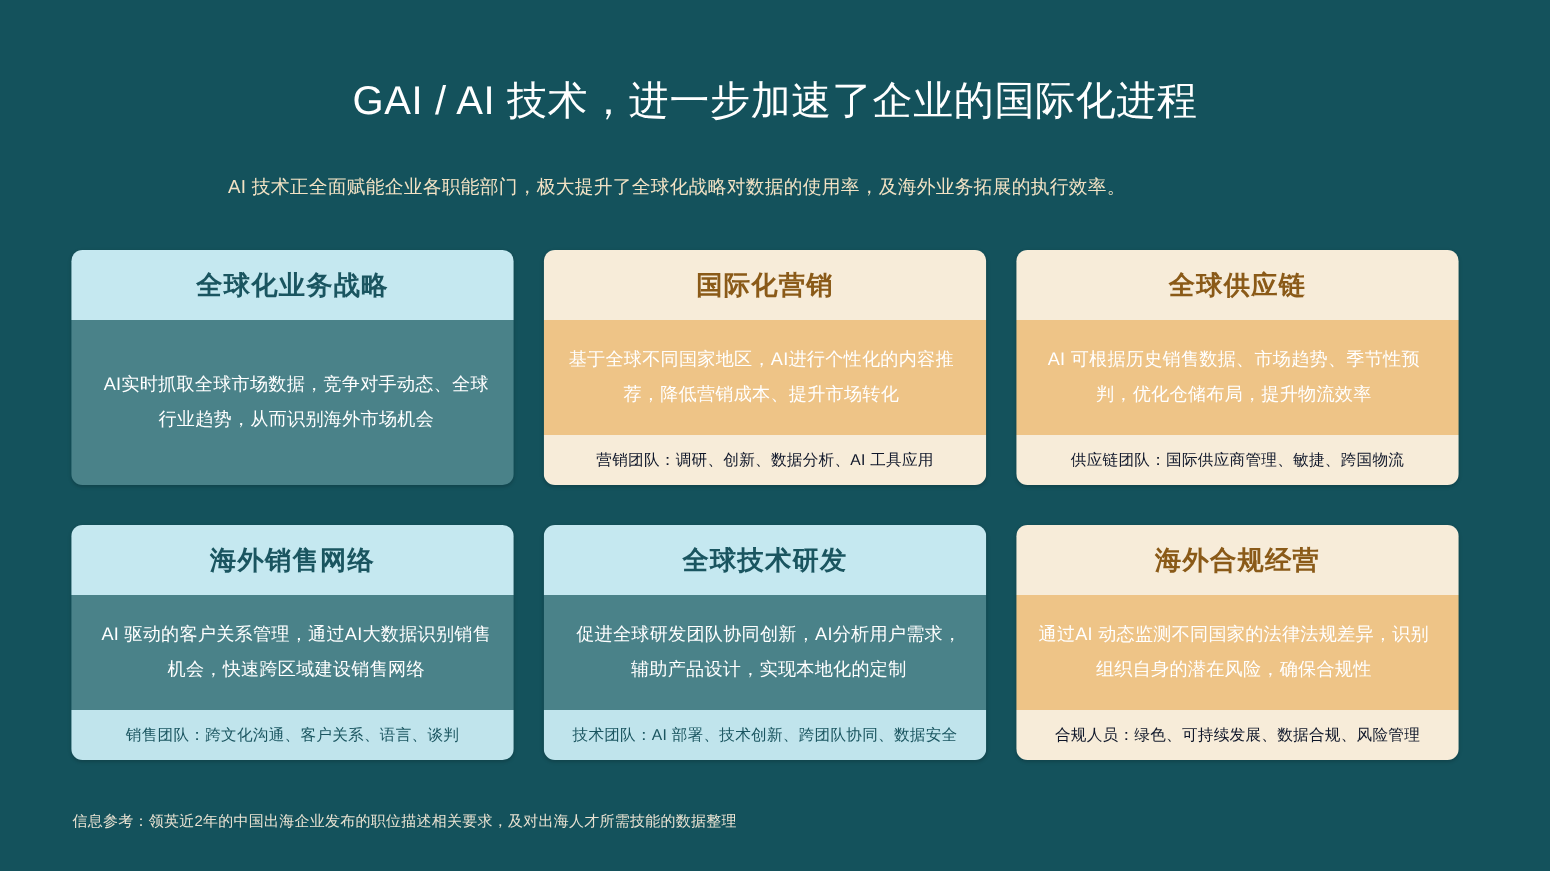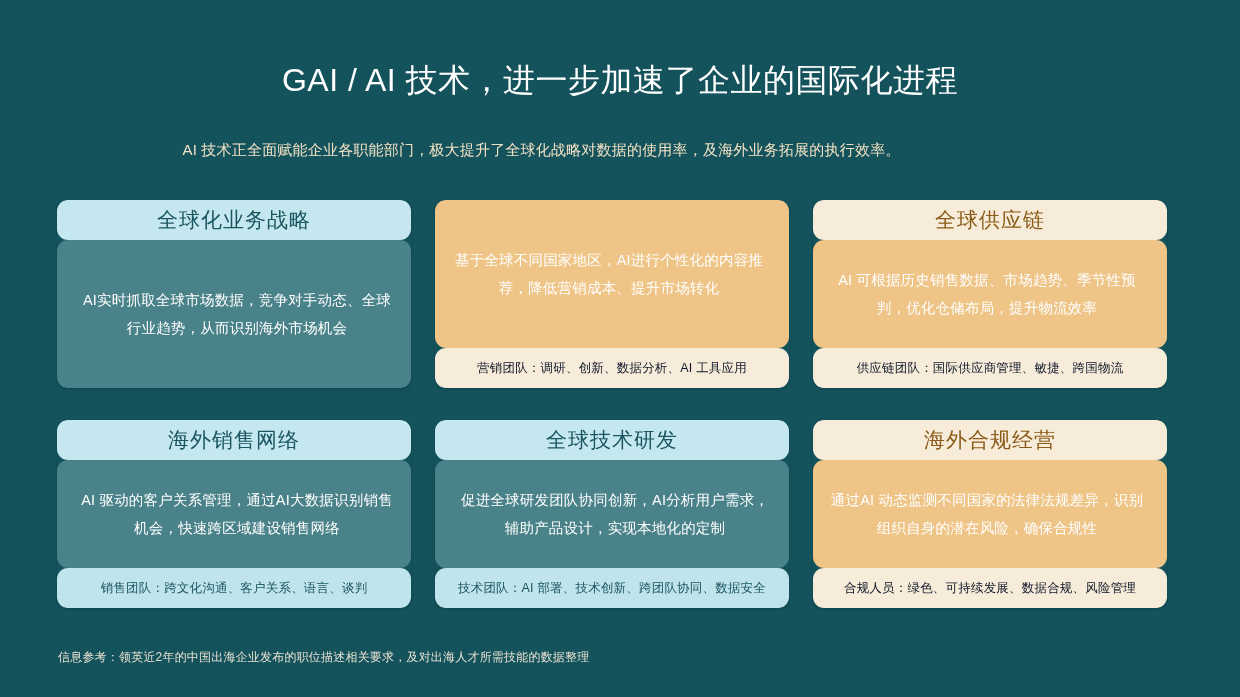--- a/index.html
+++ b/index.html
@@ -1,15 +1,15 @@
 <!DOCTYPE html>
 <html><head>
 <meta charset="utf-8">
 <style>
-  * { box-sizing: border-box; margin: 0; padding: 0; border-radius: 11px; }
+  * { box-sizing: border-box; margin: 0; padding: 0; }
 
   html, body {
     width: 1240px;
     height: 697px;
     overflow: hidden;
   }
 
   body {
     background: #14525c;
     font-family: "Liberation Sans", "DejaVu Sans", sans-serif;
@@ -66,26 +66,26 @@
 
   .card {
     border-radius: 9px;
     overflow: hidden;
     display: flex;
     flex-direction: column;
     box-shadow: 0 1px 3px rgba(0,0,0,0.18);
   }
 
   .card-header {
-    height: 40px;
+    height: 56px;
     display: flex;
     align-items: center;
     justify-content: center;
     font-size: 21px;
-    font-weight: 400;
+    font-weight: 700;
     letter-spacing: 1px;
     white-space: nowrap;
   }
 
   .card-body {
     flex: 1;
     display: flex;
     align-items: center;
     justify-content: center;
     padding: 6px 18px;
@@ -143,20 +143,21 @@
   <div class="grid">
 
     <div class="card theme-teal">
       <div class="card-header">全球化业务战略</div>
       <div class="card-body">
         <div class="card-body-text">AI实时抓取全球市场数据，竞争对手动态、全球行业趋势，从而识别海外市场机会</div>
       </div>
     </div>
 
     <div class="card theme-sand">
+      <div class="card-header">国际化营销</div>
       <div class="card-body">
         <div class="card-body-text">基于全球不同国家地区，AI进行个性化的内容推荐，降低营销成本、提升市场转化</div>
       </div>
       <div class="card-footer">营销团队：调研、创新、数据分析、AI 工具应用</div>
     </div>
 
     <div class="card theme-sand">
       <div class="card-header">全球供应链</div>
       <div class="card-body">
         <div class="card-body-text">AI 可根据历史销售数据、市场趋势、季节性预判，优化仓储布局，提升物流效率</div>

